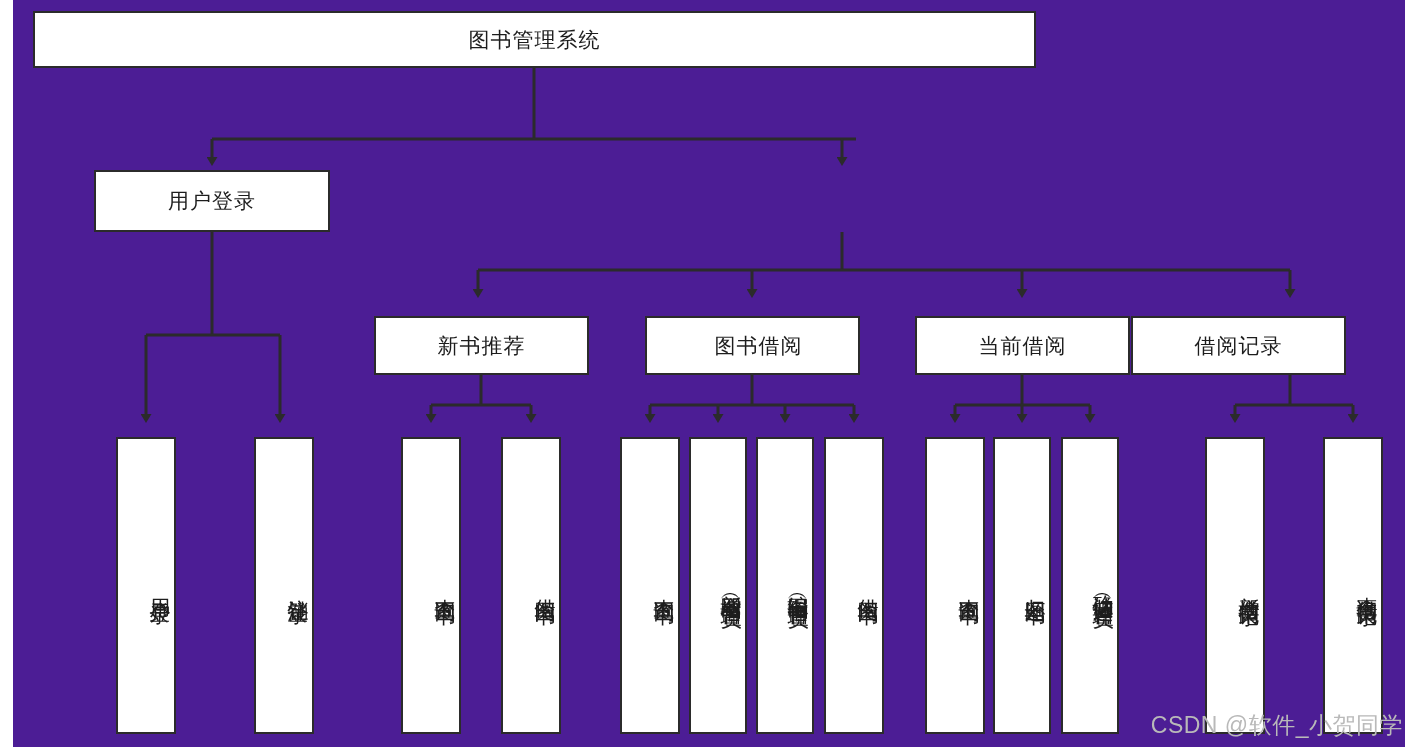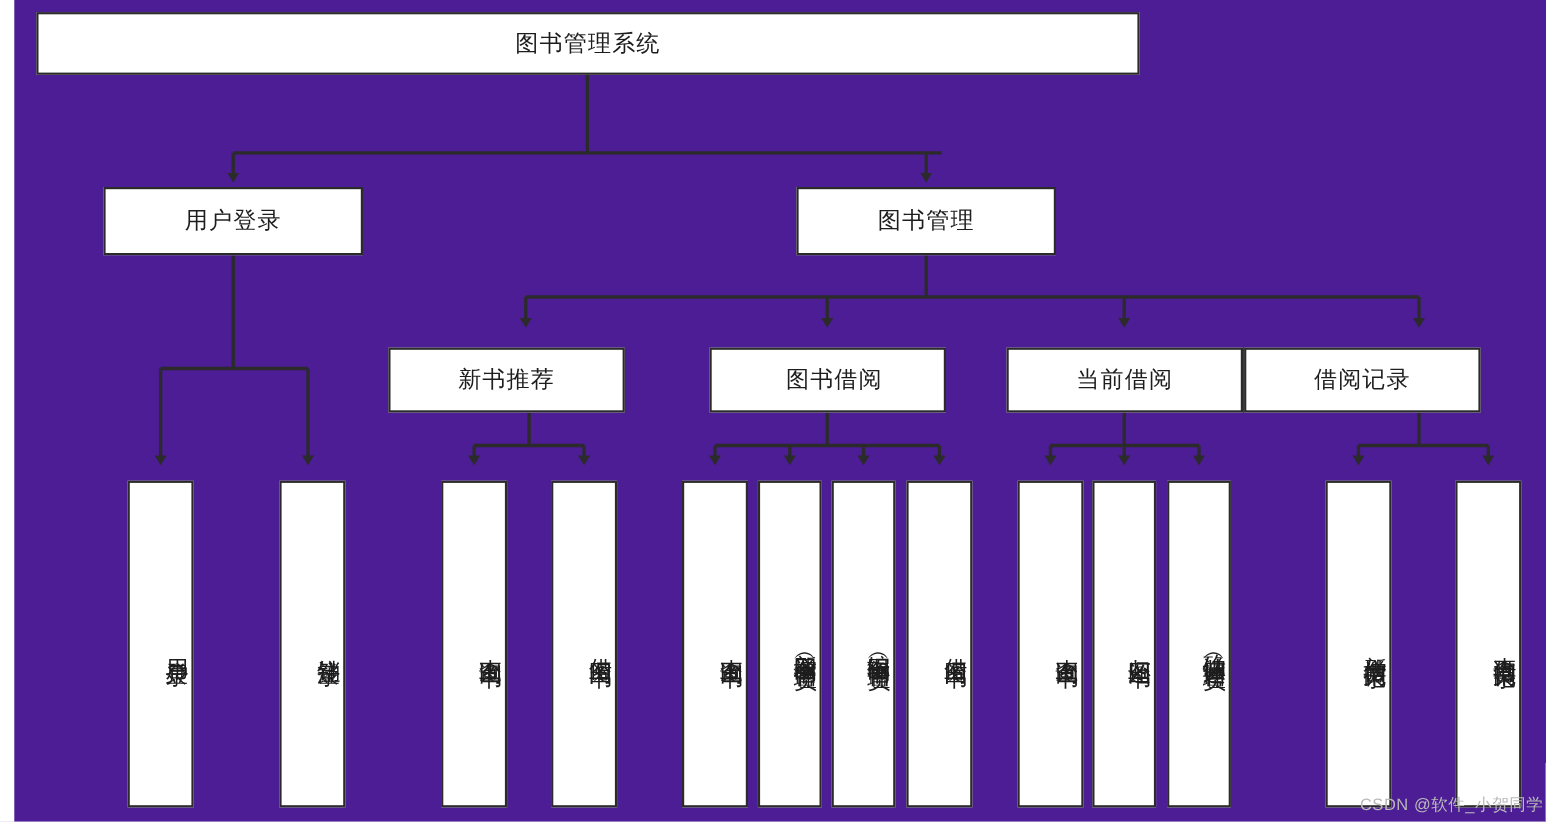--- a/index.html
+++ b/index.html
@@ -58,21 +58,21 @@
     display: block;
     text-align: center;
   }
   .node.vert.tall > span {
     margin-top: 2px;
   }
   #watermark {
     position: absolute;
     right: 15px;
     bottom: 6px;
-    font-size: 15px;
+    font-size: 23px;
     color: #b9b9b9;
     white-space: nowrap;
     letter-spacing: 0.5px;
   }
 </style>
 </head>
 <body>
 
 <div id="canvas">
 
@@ -122,23 +122,22 @@
       <path d="M1277,375 L1277,405"></path>
       <path d="M1222,405 L1340,405"></path>
       <path d="M1222,405 L1222,415" marker-end="url(#arrow)"></path>
       <path d="M1340,405 L1340,415" marker-end="url(#arrow)"></path>
     </g>
   </svg>
 
   <div class="node horiz" style="left:20px; top:11px; width:1003px; height:57px;">图书管理系统</div>
 
   <div class="node horiz" style="left:81px; top:170px; width:236px; height:62px;">用户登录</div>
-  <div class="node horiz" style="left:711px; top:170px; width:236px; height:62px;">图书管理</div>
 
-  <div class="node horiz" style="left:340px; top:316px; width:215px; height:59px;">新书推荐</div>
+  <div class="node horiz" style="left:361px; top:316px; width:215px; height:59px;">新书推荐</div>
   <div class="node horiz" style="left:632px; top:316px; width:215px; height:59px;padding-left:12px;">图书借阅</div>
   <div class="node horiz" style="left:902px; top:316px; width:215px; height:59px;">当前借阅</div>
   <div class="node horiz" style="left:1118px; top:316px; width:215px; height:59px;">借阅记录</div>
 
   <div class="node vert" style="left:103px; top:437px; width:60px; height:297px;">
     <span>用户登录</span>
   </div>
   <div class="node vert" style="left:241px; top:437px; width:60px; height:297px;">
     <span>注销登录</span>
   </div>

